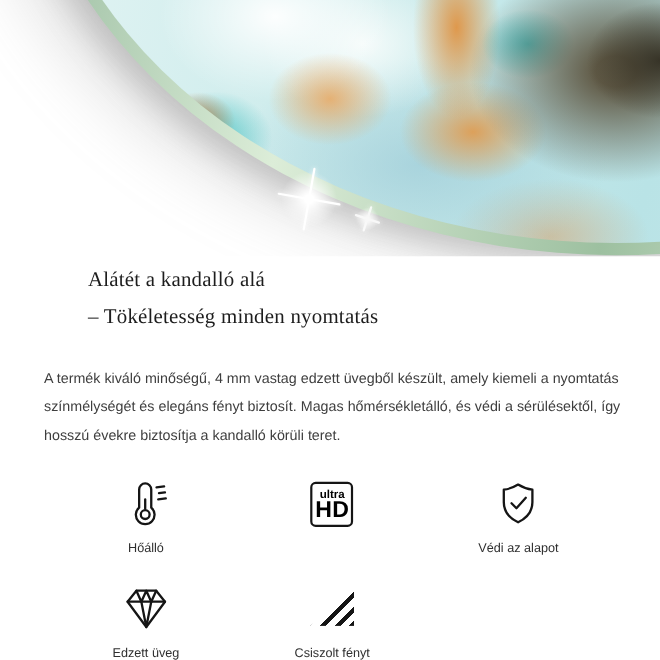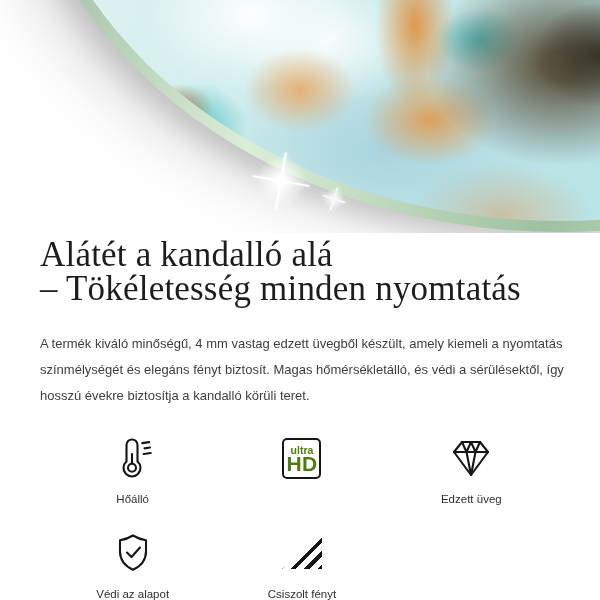--- a/index.html
+++ b/index.html
@@ -39,32 +39,32 @@
   .sparkle::before,.sparkle::after{content:"";position:absolute;left:50%;top:50%;
     background:#fff;border-radius:2px;box-shadow:0 0 5px rgba(255,255,255,.95);}
   .sparkle::before{width:100%;height:2px;transform:translate(-50%,-50%);}
   .sparkle::after{width:2px;height:100%;transform:translate(-50%,-50%);}
   .sparkle.s1{width:58px;height:58px;left:252px;top:152px;transform:rotate(10deg);}
   .sparkle.s2{width:24px;height:24px;left:322px;top:187px;transform:rotate(18deg);opacity:.85;}
 
   
   .info{padding:5px 36px 0 40px;}
   .title{font-family:"Liberation Serif","DejaVu Serif",serif;font-weight:400;
-    font-size:35px;line-height:34px;color:var(--text-dark);letter-spacing:.2px;}
+    font-size:19px;line-height:34px;color:var(--text-dark);letter-spacing:.2px;margin-left:40px;}
   .desc{margin-top:25px;font-size:13px;line-height:26px;color:var(--text-body);max-width:528px;}
 
   
   .features{margin-top:25px;padding:0 8px;display:grid;
     grid-template-columns:repeat(3,1fr);row-gap:24px;}
   .feature{display:flex;flex-direction:column;align-items:center;}
   .icon-box{height:48px;display:flex;align-items:center;justify-content:center;color:#151515;}
   .feature-label{margin-top:11px;font-size:11.5px;color:#2f2f2f;text-align:center;}
   svg.ic{stroke:#151515;fill:none;stroke-width:2.1;stroke-linecap:round;stroke-linejoin:round;}
   .uhd-box{width:39px;height:41px;border:2.5px solid #151515;border-radius:5px;
-    display:flex;flex-direction:column;align-items:center;justify-content:center;color:#4d7c0f;}
+    display:flex;flex-direction:column;align-items:center;justify-content:center;color:#000000;}
   .uhd-top{font-size:10.5px;font-weight:700;line-height:11px;}
   .uhd-bottom{font-size:21px;font-weight:700;line-height:16px;letter-spacing:.2px;}
   .stripes{width:40px;height:32px;
     background:repeating-linear-gradient(135deg,#151515 0 4px,transparent 4px 9.5px);
     clip-path:polygon(0 100%,100% 0,100% 100%);}
 </style>
 </head>
 <body>
 
 <div class="hero">
@@ -106,38 +106,38 @@
       <div class="icon-box">
         <div class="uhd-box">
           <div class="uhd-top">ultra</div>
           <div class="uhd-bottom">HD</div>
         </div>
       </div>
     </div>
 
     <div class="feature">
       <div class="icon-box">
+        <svg class="ic" width="44" height="44" viewBox="0 0 44 44">
+          <path d="M22 4.5 C26 7 31 8.7 35 9.2 V20.5 C35 29 29.5 35.2 22 38.8 C14.5 35.2 9 29 9 20.5 V9.2 C13 8.7 18 7 22 4.5 Z"></path>
+          <path d="M16 21.5 L20.5 26 L29 16.5"></path>
+        </svg>
+      </div>
+      <div class="feature-label">Védi az alapot</div>
+    </div>
+
+    <div class="feature">
+      <div class="icon-box">
         <svg class="ic" width="48" height="42" viewBox="0 0 48 42" stroke-width="2">
           <path d="M7 15 L15 5 H33 L41 15 L24 38 Z"></path>
           <path d="M7 15 H41"></path>
           <path d="M15 5 L19.5 15 L24 5 L28.5 15 L33 5"></path>
           <path d="M19.5 15 L24 38 L28.5 15"></path>
         </svg>
       </div>
       <div class="feature-label">Edzett üveg</div>
-    </div>
-
-    <div class="feature">
-      <div class="icon-box">
-        <svg class="ic" width="44" height="44" viewBox="0 0 44 44">
-          <path d="M22 4.5 C26 7 31 8.7 35 9.2 V20.5 C35 29 29.5 35.2 22 38.8 C14.5 35.2 9 29 9 20.5 V9.2 C13 8.7 18 7 22 4.5 Z"></path>
-          <path d="M16 21.5 L20.5 26 L29 16.5"></path>
-        </svg>
-      </div>
-      <div class="feature-label">Védi az alapot</div>
     </div>
 
     <div class="feature">
       <div class="icon-box">
         <div class="stripes"></div>
       </div>
       <div class="feature-label">Csiszolt fényt</div>
     </div>
 
 

